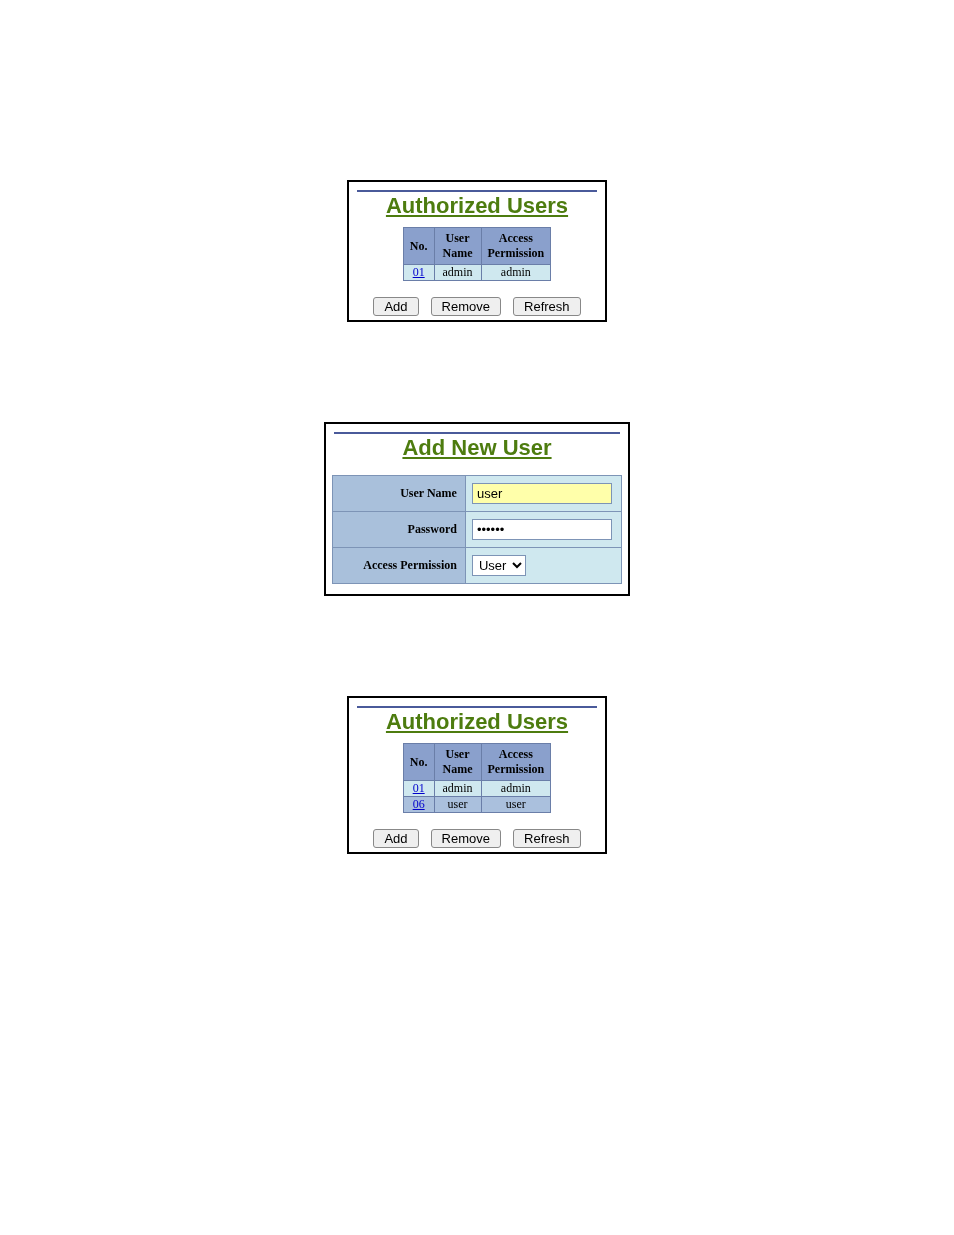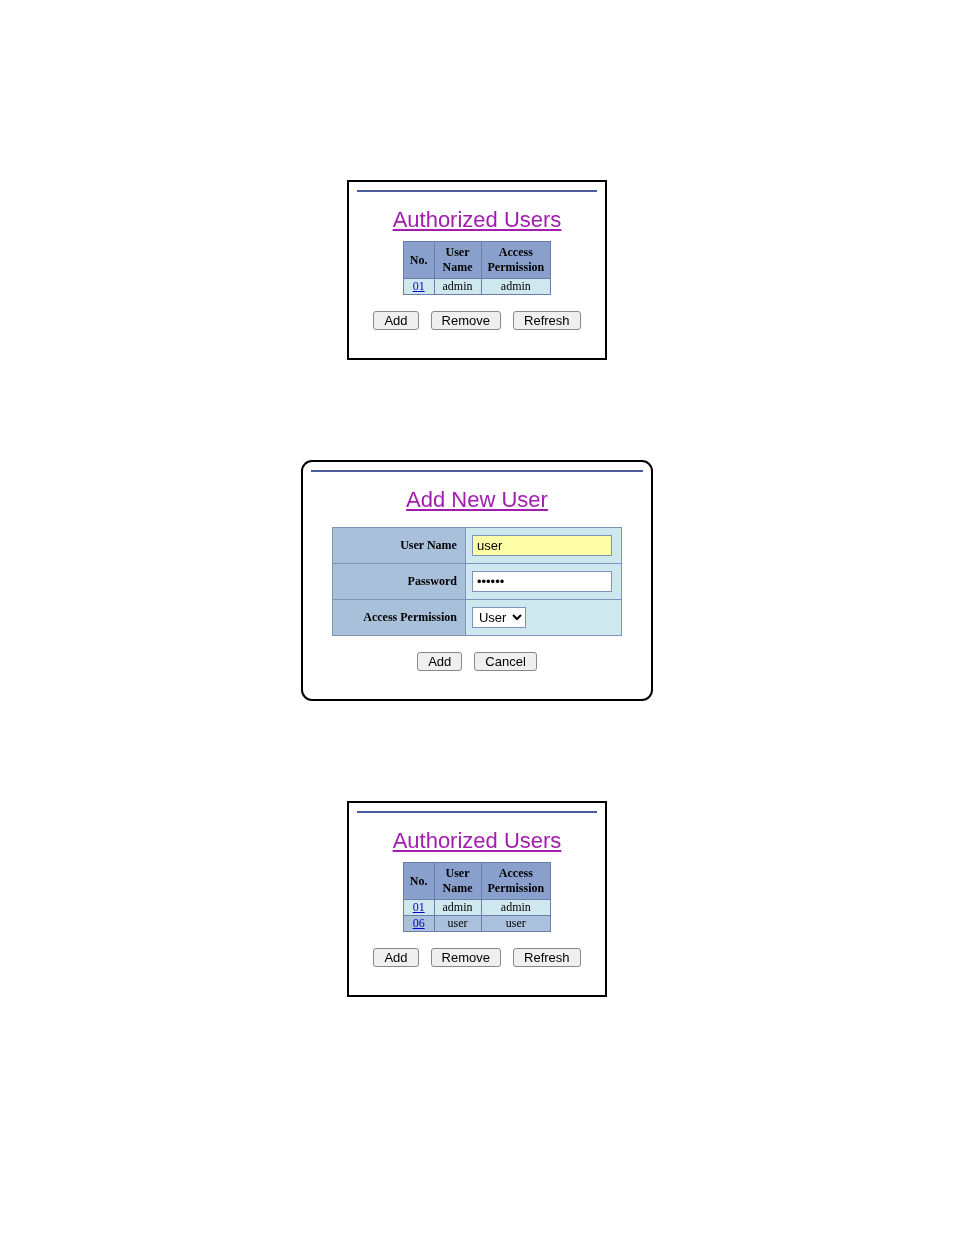--- a/index.html
+++ b/index.html
@@ -11,28 +11,28 @@
   }
   .panel {
     border: 2px solid #000000;
     background: #ffffff;
     box-sizing: border-box;
     margin-left: auto;
     margin-right: auto;
     position: relative;
   }
   .panel-title {
-    color: #a21caf;
+    color: #4d7c0f;
     font-family: Verdana, Arial, sans-serif;
-    font-weight: normal;
+    font-weight: bold;
     text-decoration: underline;
     text-align: center;
     border-top: 2px solid #4a5a9a;
     margin: 8px 8px 0 8px;
-    padding-top: 15px;
+    padding-top: 1px;
   }
   .panel-title.large { font-size: 22px; }
 
   
   table.users {
     border-collapse: collapse;
     margin: 8px auto 10px auto;
   }
   table.users th {
     background: #8aa0cc;
@@ -97,21 +97,21 @@
   select.sel {
     border: 1px solid #7d94b6;
     background: #ffffff;
     font-family: Arial, sans-serif;
     font-size: 13px;
     padding: 1px 2px;
   }
 
   .button-row {
     text-align: center;
-    padding: 6px 8px 28px 8px;
+    padding: 6px 8px 4px 8px;
   }
   button.btn {
     font-family: Arial, sans-serif;
     font-size: 13px;
     padding: 1px 10px;
     border: 1px solid #888;
     border-radius: 3px;
     background: #efefef;
     cursor: pointer;
     margin: 0 4px;
@@ -138,21 +138,21 @@
     </tr>
   </tbody>
     </table>
   <div class="button-row">
     <button class="btn">Add</button>
     <button class="btn">Remove</button>
     <button class="btn">Refresh</button>
   </div>
 </div>
 
-<div class="panel" style="width:352px; margin-top:100px;border-radius:11px;">
+<div class="panel" style="width:306px; margin-top:100px;">
   <div class="panel-title large">Add New User</div>
   <table class="form">
     <tbody>
         <tr>
       <td class="label">User Name</td>
       <td class="field">
         <input type="text" class="text highlight" value="user" style="">
       </td>
     </tr>
     <tr>
@@ -164,24 +164,20 @@
     <tr>
       <td class="label">Access Permission</td>
       <td class="field">
         <select class="sel">
           <option>User</option>
         </select>
       </td>
     </tr>
   </tbody>
     </table>
-  <div class="button-row">
-    <button class="btn">Add</button>
-    <button class="btn">Cancel</button>
-  </div>
 </div>
 
 <div class="panel" style="width:260px; margin-top:100px;">
   <div class="panel-title large">Authorized Users</div>
   <table class="users">
     <tbody>
         <tr>
       <th>No.</th>
       <th>User
 Name</th>

